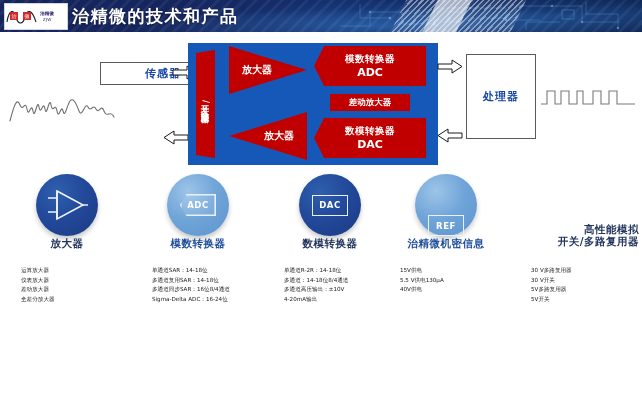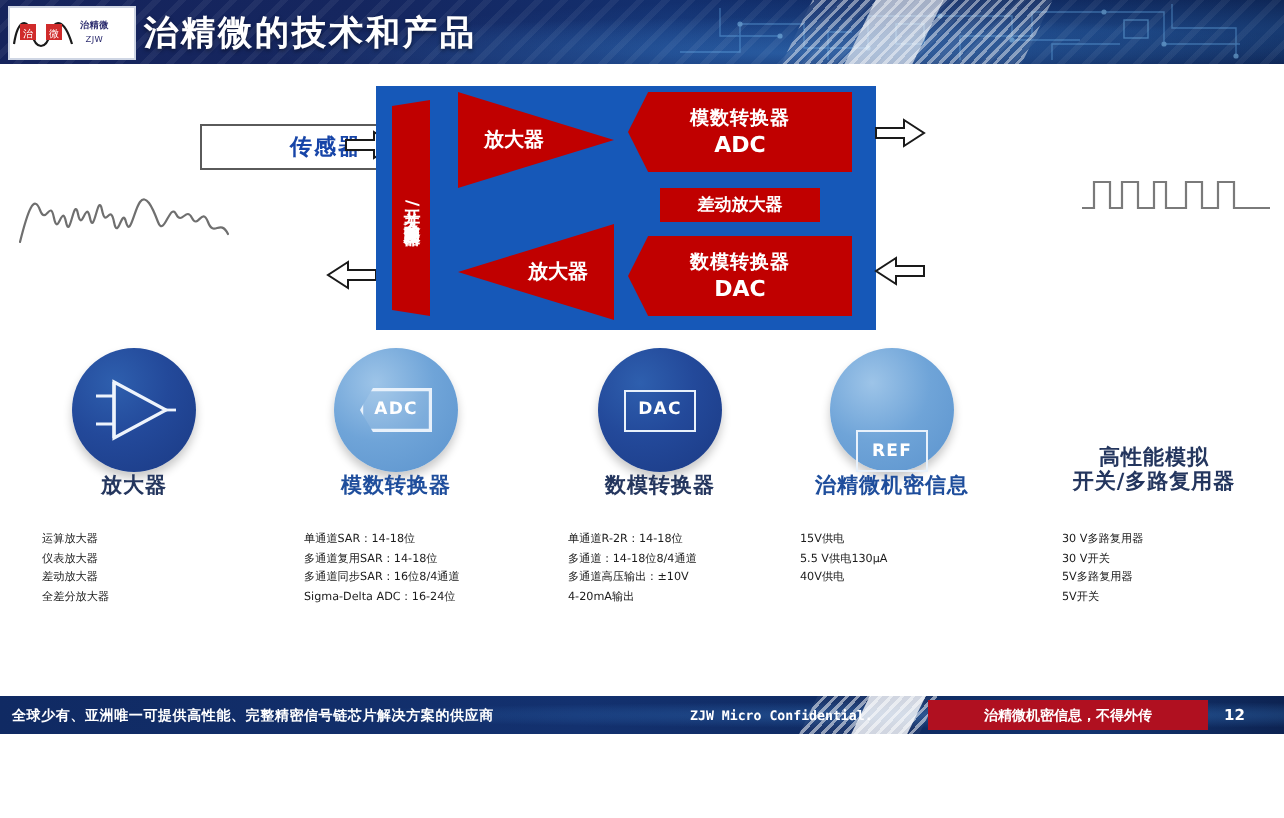--- a/index.html
+++ b/index.html
@@ -233,20 +233,21 @@
       <span class="en">DAC</span>
     </div>
 
     <svg class="arrow" id="arr-adc" viewBox="0 0 26 15">
       <path d="M1 5 H15 V1 L25 7.5 L15 14 V10 H1 Z" fill="#ffffff" stroke="#1a1a1a" stroke-width="1"></path>
     </svg>
     <svg class="arrow" id="arr-dac" viewBox="0 0 26 15">
       <path d="M25 5 H11 V1 L1 7.5 L11 14 V10 H25 Z" fill="#ffffff" stroke="#1a1a1a" stroke-width="1"></path>
     </svg>
 
+    <div id="processor" class="wbox">处理器</div>
 
     <svg id="wave-digital" viewBox="0 0 96 26">
       <path d="M1 20 H7 V7 H15 V20 H21 V7 H29 V20 H37 V7 H43 V20 H53 V7 H61 V20 H69 V7 H77 V20 H95" stroke="#7a7a7a" stroke-width="1.1" fill="none"></path>
     </svg>
   </div>
 
   <div id="icon-row">
       <div class="badge dark" style="left: 36px; top: 0px;">
         <svg width="44" height="34" viewBox="0 0 44 34">
           <path d="M12 3 L38 17 L12 31 Z" fill="none" stroke="#eef4fc" stroke-width="1.6"></path>
@@ -272,21 +273,21 @@
       </div>
       <div class="cat-label blue" style="left: 136px; width: 124px; top: 2px;">
         <div>模数转换器</div>
       </div>
       <div class="cat-label dk" style="left: 268px; width: 124px; top: 2px;">
         <div>数模转换器</div>
       </div>
       <div class="cat-label blue" style="left: 384px; width: 124px; top: 2px;">
         <div>治精微机密信息</div>
       </div>
-      <div class="cat-label dk" style="left: 515px; width: 124px; top: -12px;">
+      <div class="cat-label dk" style="left: 515px; width: 124px; top: -12px; text-align: right;">
         <div>高性能模拟</div>
         <div>开关/多路复用器</div>
       </div>
     </div>
 
   <div id="details">
       <div class="col" style="left: 21px; top: 0px; width: 110px;">
         <div>运算放大器</div>
         <div>仪表放大器</div>
         <div>差动放大器</div>
@@ -310,22 +311,14 @@
         <div>40V供电</div>
       </div>
       <div class="col" style="left: 531px; top: 0px; width: 110px;">
         <div>30 V多路复用器</div>
         <div>30 V开关</div>
         <div>5V多路复用器</div>
         <div>5V开关</div>
       </div>
     </div>
 
-  <div id="footer">
-    <div id="f-swoosh2"></div>
-    <div id="f-swoosh"></div>
-    <div id="f-left">全球少有、亚洲唯一可提供高性能、完整精密信号链芯片解决方案的供应商</div>
-    <div id="f-mid">ZJW Micro Confidential.</div>
-    <div id="f-red">治精微机密信息，不得外传</div>
-    <div id="f-page">12</div>
-  </div>
 
 </div>
 
 </body></html>

